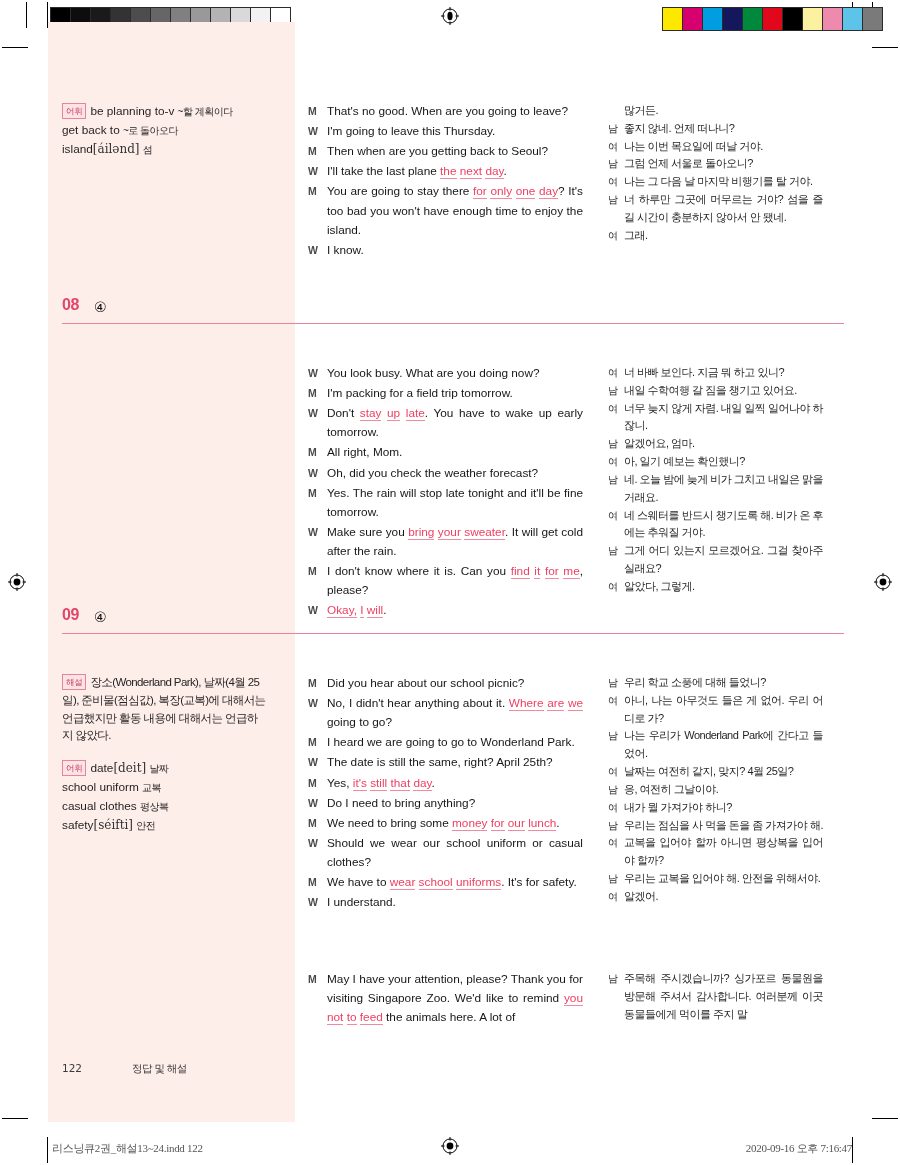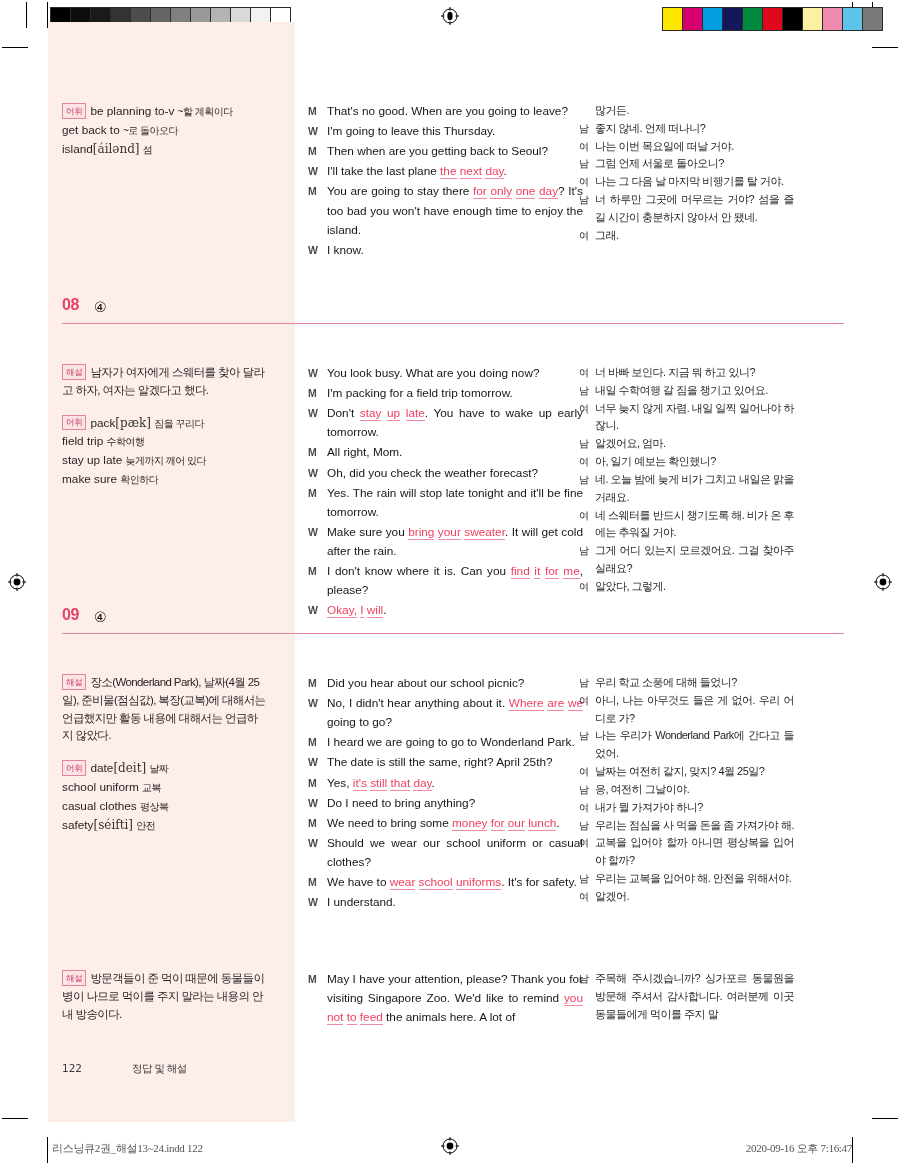--- a/index.html
+++ b/index.html
@@ -114,21 +114,21 @@
   .col-mid {
     position: absolute;
     left: 260px;
     width: 275px;
     font-size: 11.8px;
     color: #161616;
     line-height: 1.62;
   }
   .col-right {
     position: absolute;
-    left: 531px;
+    left: 560px;
     width: 215px;
     font-size: 11px;
     color: #231f20;
     line-height: 1.62;
   }
 
   
   .tag {
     display: inline-block;
     border: 1px solid #e4869b;
@@ -380,27 +380,20 @@
         </div>
       </div>
       <div class="section" style="position: absolute; left: 0px; top: 274px; width: 804px;">
         <div class="sec-head">
           <div class="sec-num">08</div>
           <div class="sec-ans">④</div>
           <div class="sec-rule"></div>
         </div>
         <div class="cols" style="top: 34px; position: relative; height: 257px;">
           <div class="col-left">
-            <div class="gloss-block"><span class="tag">해설</span><span class="kr">남자가 여자에게 스웨터를 찾아 달라고 하자, 여자는 알겠다고 했다.</span></div>
-            <div class="vocab-block">
-              <div class="vocab-line"><span class="tag">어휘</span><span class="vc-en">pack</span><span class="phon">[pæk]</span> <span class="vc-kr">짐을 꾸리다</span></div>
-              <div class="vocab-line"><span class="vc-en">field trip</span> <span class="vc-kr">수학여행</span></div>
-              <div class="vocab-line"><span class="vc-en">stay up late</span> <span class="vc-kr">늦게까지 깨어 있다</span></div>
-              <div class="vocab-line"><span class="vc-en">make sure</span> <span class="vc-kr">확인하다</span></div>
-            </div>
           </div>
           <div class="col-mid">
             <div class="dlg-line">
               <div class="spk">W</div>
               <div class="utt">You look busy. What are you doing now?</div>
             </div>
             <div class="dlg-line">
               <div class="spk">M</div>
               <div class="utt">I'm packing for a field trip tomorrow.</div>
             </div>
@@ -570,23 +563,20 @@
             </div>
             <div class="kr-line">
               <div class="kr-spk">여</div>
               <div class="kr-txt">알겠어.</div>
             </div>
           </div>
         </div>
       </div>
       <div class="section" style="position: absolute; left: 0px; top: 914px; width: 804px;">
         <div class="cols" style="top: 34px; position: relative; height: 58px;">
-          <div class="col-left">
-            <div class="gloss-block"><span class="tag">해설</span><span class="kr">방문객들이 준 먹이 때문에 동물들이 병이 나므로 먹이를 주지 말라는 내용의 안내 방송이다.</span></div>
-          </div>
           <div class="col-mid">
             <div class="dlg-line">
               <div class="spk">M</div>
               <div class="utt">May I have your attention, please? Thank you for visiting Singapore Zoo. We'd like to remind <span class="hl"><u>you</u> <u>not</u> <u>to</u> <u>feed</u></span> the animals here. A lot of</div>
             </div>
           </div>
           <div class="col-right">
             <div class="kr-line">
               <div class="kr-spk">남</div>
               <div class="kr-txt">주목해 주시겠습니까? 싱가포르 동물원을 방문해 주셔서 감사합니다. 여러분께 이곳 동물들에게 먹이를 주지 말</div>

